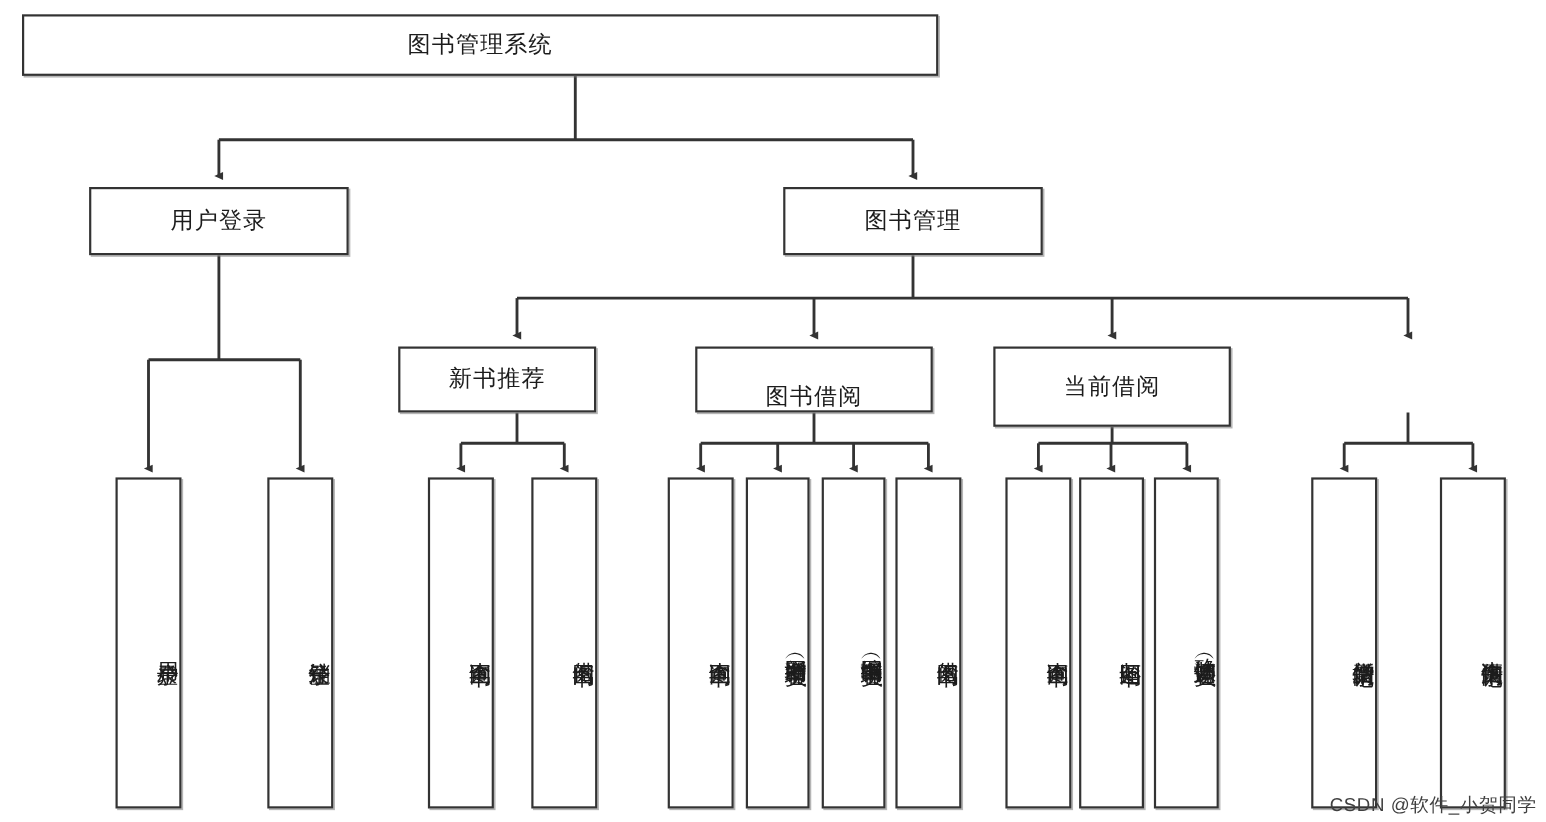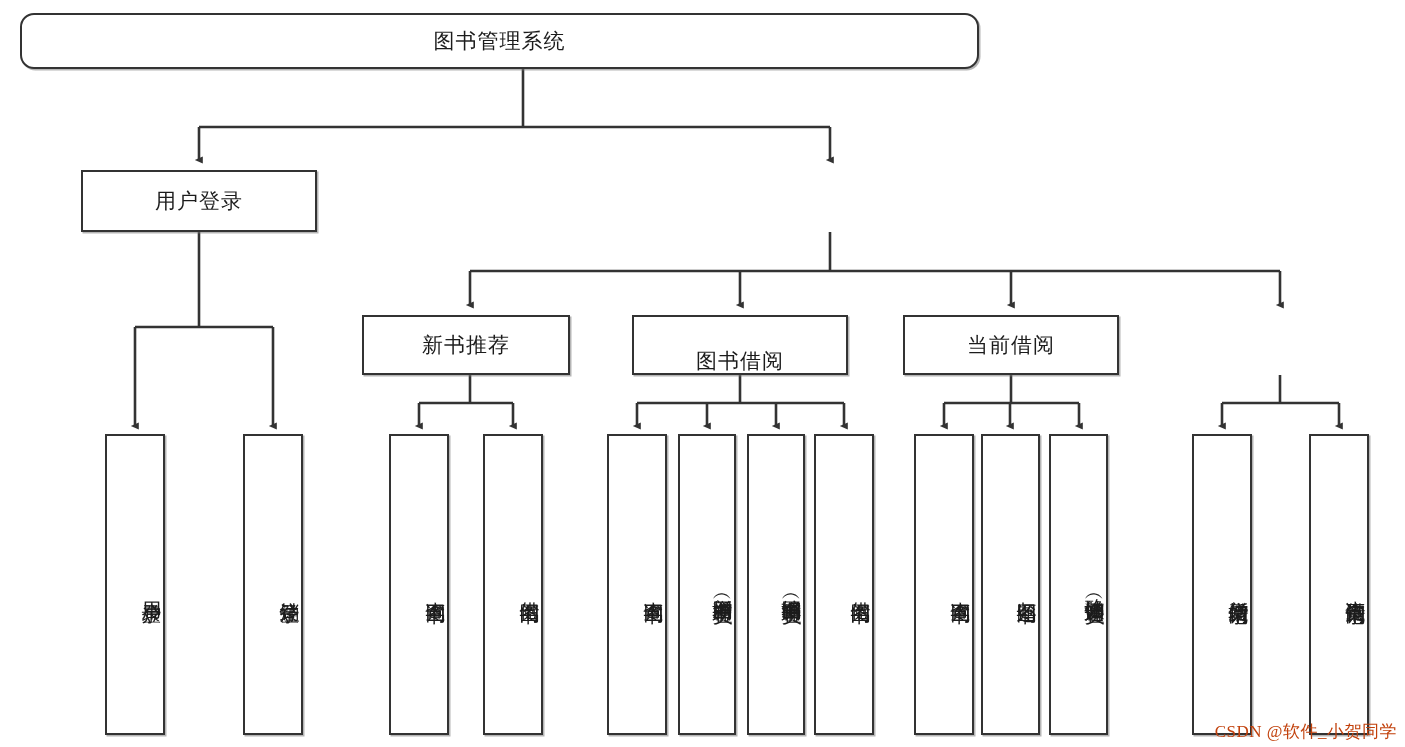--- a/index.html
+++ b/index.html
@@ -59,24 +59,24 @@
   }
   .node.v span {
     writing-mode: vertical-rl;
     text-orientation: upright;
   }
   #watermark {
     position: absolute;
     right: 8px;
     bottom: 4px;
     font-size: 17px;
-    color: #c2410c;
+    color: #404040;
     letter-spacing: 0.5px;
     white-space: nowrap;
-    font-family: Liberation Serif, serif;
+    font-family: Liberation Sans, sans-serif;
   }
 </style>
 </head>
 <body>
 
 <div id="canvas">
 
   <svg id="wires" viewBox="0 0 1405 747" xmlns="http://www.w3.org/2000/svg">
     <defs>
       <marker id="arrow" markerWidth="9" markerHeight="9" refX="4.2" refY="4.2" orient="auto" markerUnits="userSpaceOnUse">
@@ -123,35 +123,38 @@
       <path d="M1010,403 L1010,426" marker-end="url(#arrow)"></path>
       <path d="M1079,403 L1079,426" marker-end="url(#arrow)"></path>
 
       <path d="M1280,375 L1280,403"></path>
       <path d="M1222,403 L1339,403"></path>
       <path d="M1222,403 L1222,426" marker-end="url(#arrow)"></path>
       <path d="M1339,403 L1339,426" marker-end="url(#arrow)"></path>
     </g>
   </svg>
 
-  <div class="node root h" style="left:20px; top:13px; width:959px; height:56px;border-radius:14px;">
+  <div class="node root h" style="left:20px; top:13px; width:833px; height:56px;">
     <span>图书管理系统</span>
   </div>
 
   <div class="node h" style="left:81px; top:170px; width:236px; height:62px;">
     <span>用户登录</span>
   </div>
-
-  <div class="node h" style="left:362px; top:315px; width:208px; height:60px;">
+  <div class="node h" style="left:712px; top:170px; width:236px; height:62px;">
+    <span>图书管理</span>
+  </div>
+
+  <div class="node h" style="left:362px; top:315px; width:180px; height:60px;">
     <span>新书推荐</span>
   </div>
   <div class="node h" style="left:632px; top:315px; width:216px; height:60px;align-items:flex-end;">
     <span>图书借阅</span>
   </div>
-  <div class="node h" style="left:903px; top:315px; width:216px; height:60px;">
+  <div class="node h" style="left:903px; top:315px; width:216px; height:73px;">
     <span>当前借阅</span>
   </div>
 
   <div class="node v" style="left:105px; top:434px; width:60px; height:301px;">
     <span>用户登录</span>
   </div>
   <div class="node v" style="left:243px; top:434px; width:60px; height:301px;">
     <span>注销登录</span>
   </div>
 

